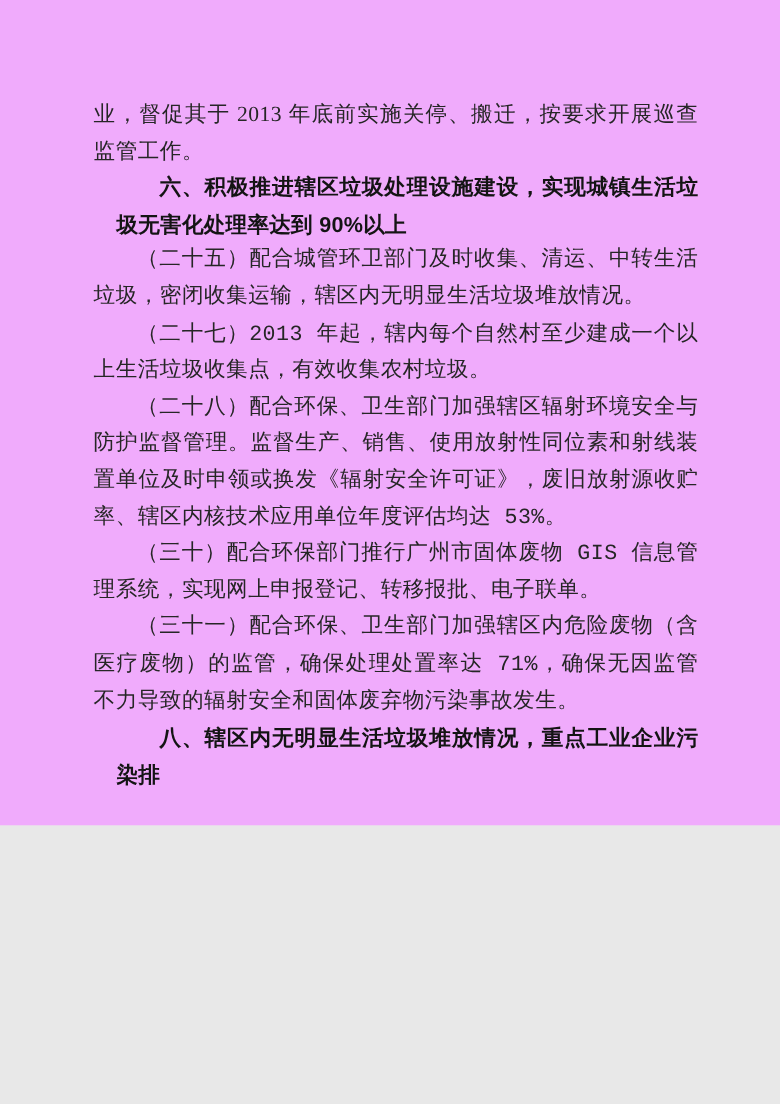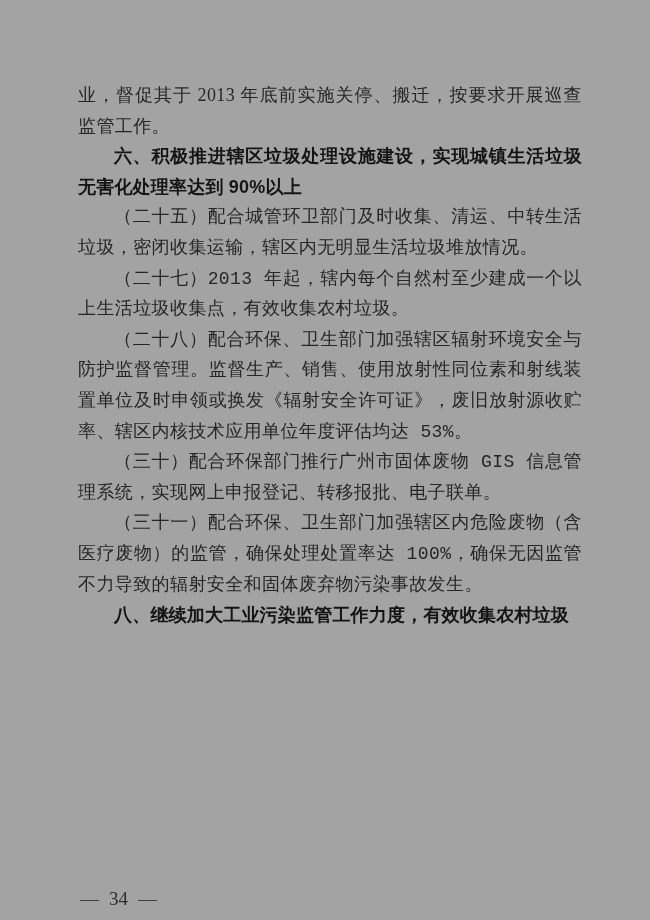--- a/index.html
+++ b/index.html
@@ -3,23 +3,23 @@
 <meta charset="utf-8">
 <style>
   html, body {
     margin: 0;
     padding: 0;
     background: #e8e8e8;
   }
   .page {
     position: relative;
     width: 650px;
-    height: 920px;
+    height: 688px;
     margin: 0 auto;
-    background: #a3a3a3;
+    background: #f0abfc;
     overflow: hidden;
     font-family: "Liberation Serif", serif;
   }
   .content {
     position: absolute;
     left: 78px;
     top: 80px;
     width: 504px;
     font-size: 18px;
     line-height: 30.6px;
@@ -33,20 +33,21 @@
   }
   .content p.indent {
     text-indent: 2em;
     font-family: Liberation Mono, monospace;
   }
   .content p.heading {
     font-family: "Liberation Sans", sans-serif;
     font-weight: 700;
     color: #141414;
     letter-spacing: 0.2px;
+    margin-left: 19px;
   }
   .footer {
     position: absolute;
     left: 80px;
     top: 888px;
     font-size: 19px;
     color: #2e2e2e;
     font-family: "Liberation Serif", serif;
   }
   .footer .dash {
@@ -63,19 +64,19 @@
 
 <div class="page">
   <div class="content">
 
   <p class="paragraph">业，督促其于 2013 年底前实施关停、搬迁，按要求开展巡查监管工作。</p>
       <p class="heading indent">六、积极推进辖区垃圾处理设施建设，实现城镇生活垃圾无害化处理率达到 90%以上</p>
       <p class="paragraph indent">（二十五）配合城管环卫部门及时收集、清运、中转生活垃圾，密闭收集运输，辖区内无明显生活垃圾堆放情况。</p>
       <p class="paragraph indent">（二十七）2013 年起，辖内每个自然村至少建成一个以上生活垃圾收集点，有效收集农村垃圾。</p>
       <p class="paragraph indent">（二十八）配合环保、卫生部门加强辖区辐射环境安全与防护监督管理。监督生产、销售、使用放射性同位素和射线装置单位及时申领或换发《辐射安全许可证》，废旧放射源收贮率、辖区内核技术应用单位年度评估均达 53%。</p>
       <p class="paragraph indent">（三十）配合环保部门推行广州市固体废物 GIS 信息管理系统，实现网上申报登记、转移报批、电子联单。</p>
-      <p class="paragraph indent">（三十一）配合环保、卫生部门加强辖区内危险废物（含医疗废物）的监管，确保处理处置率达 100%，确保无因监管不力导致的辐射安全和固体废弃物污染事故发生。</p>
-      <p class="heading indent">八、继续加大工业污染监管工作力度，有效收集农村垃圾</p>
+      <p class="paragraph indent">（三十一）配合环保、卫生部门加强辖区内危险废物（含医疗废物）的监管，确保处理处置率达 71%，确保无因监管不力导致的辐射安全和固体废弃物污染事故发生。</p>
+      <p class="heading indent">八、辖区内无明显生活垃圾堆放情况，重点工业企业污染排</p>
     </div>
   <div class="footer">
     <span class="dash">—</span><span>34</span><span class="dash">—</span>
   </div>
 </div>
 
 </body></html>

